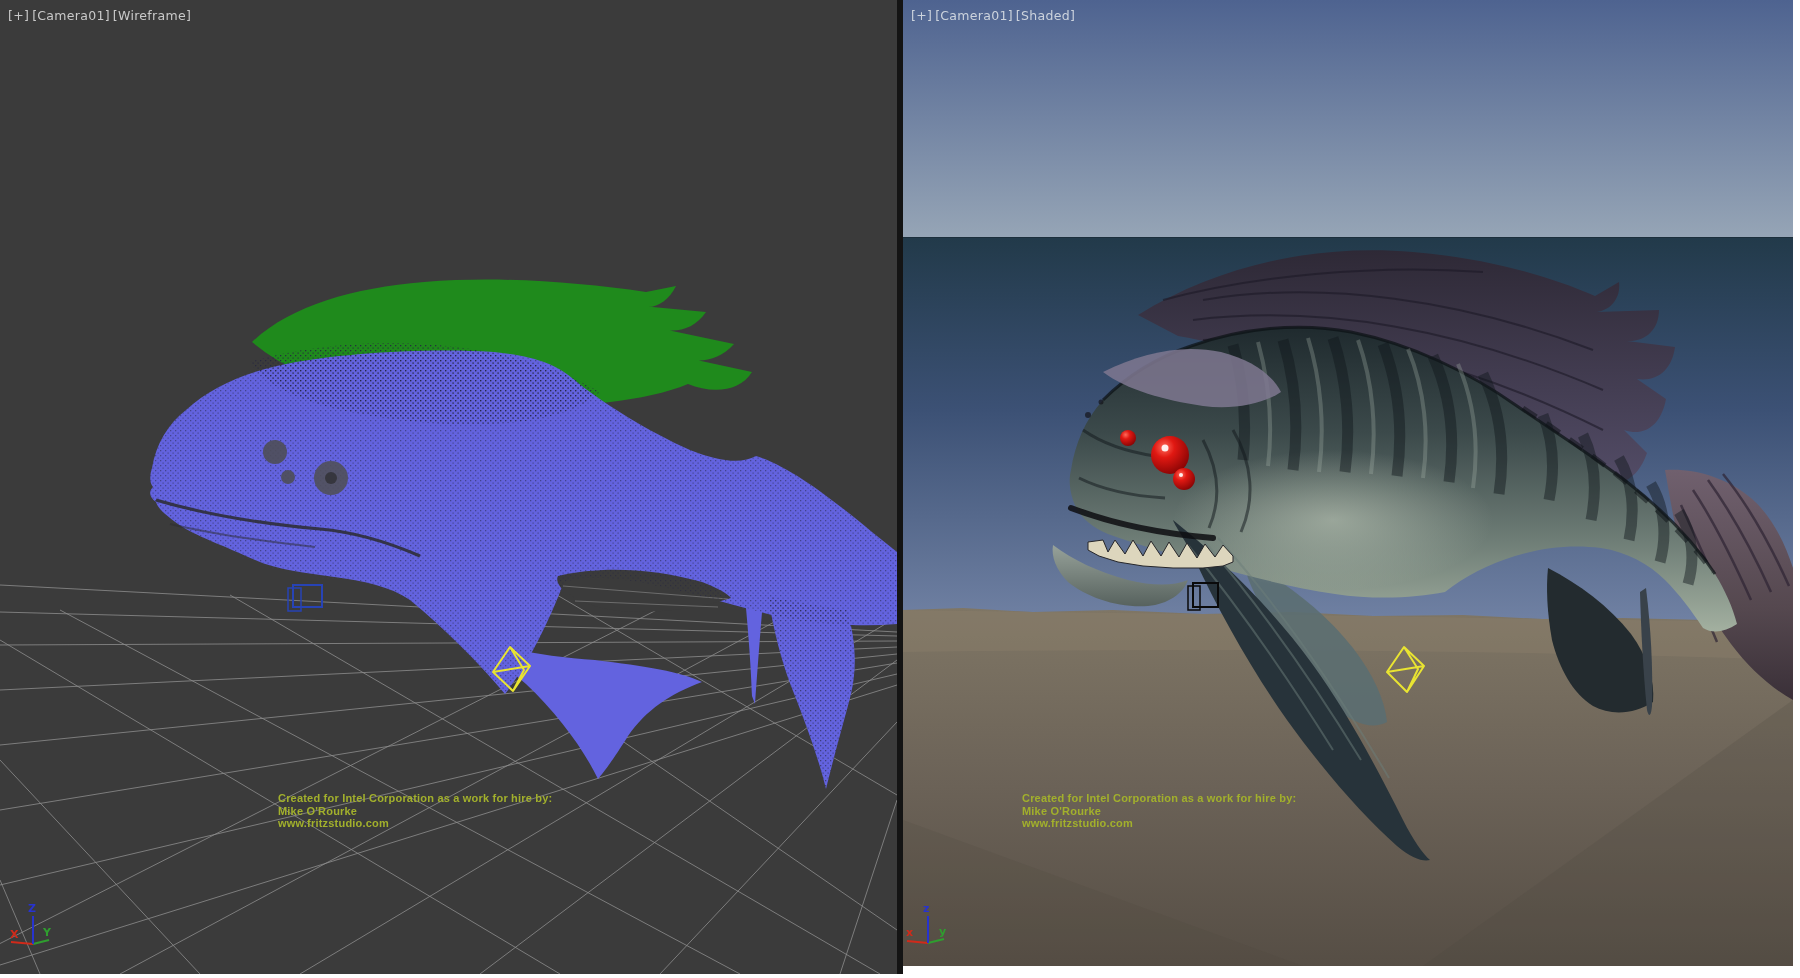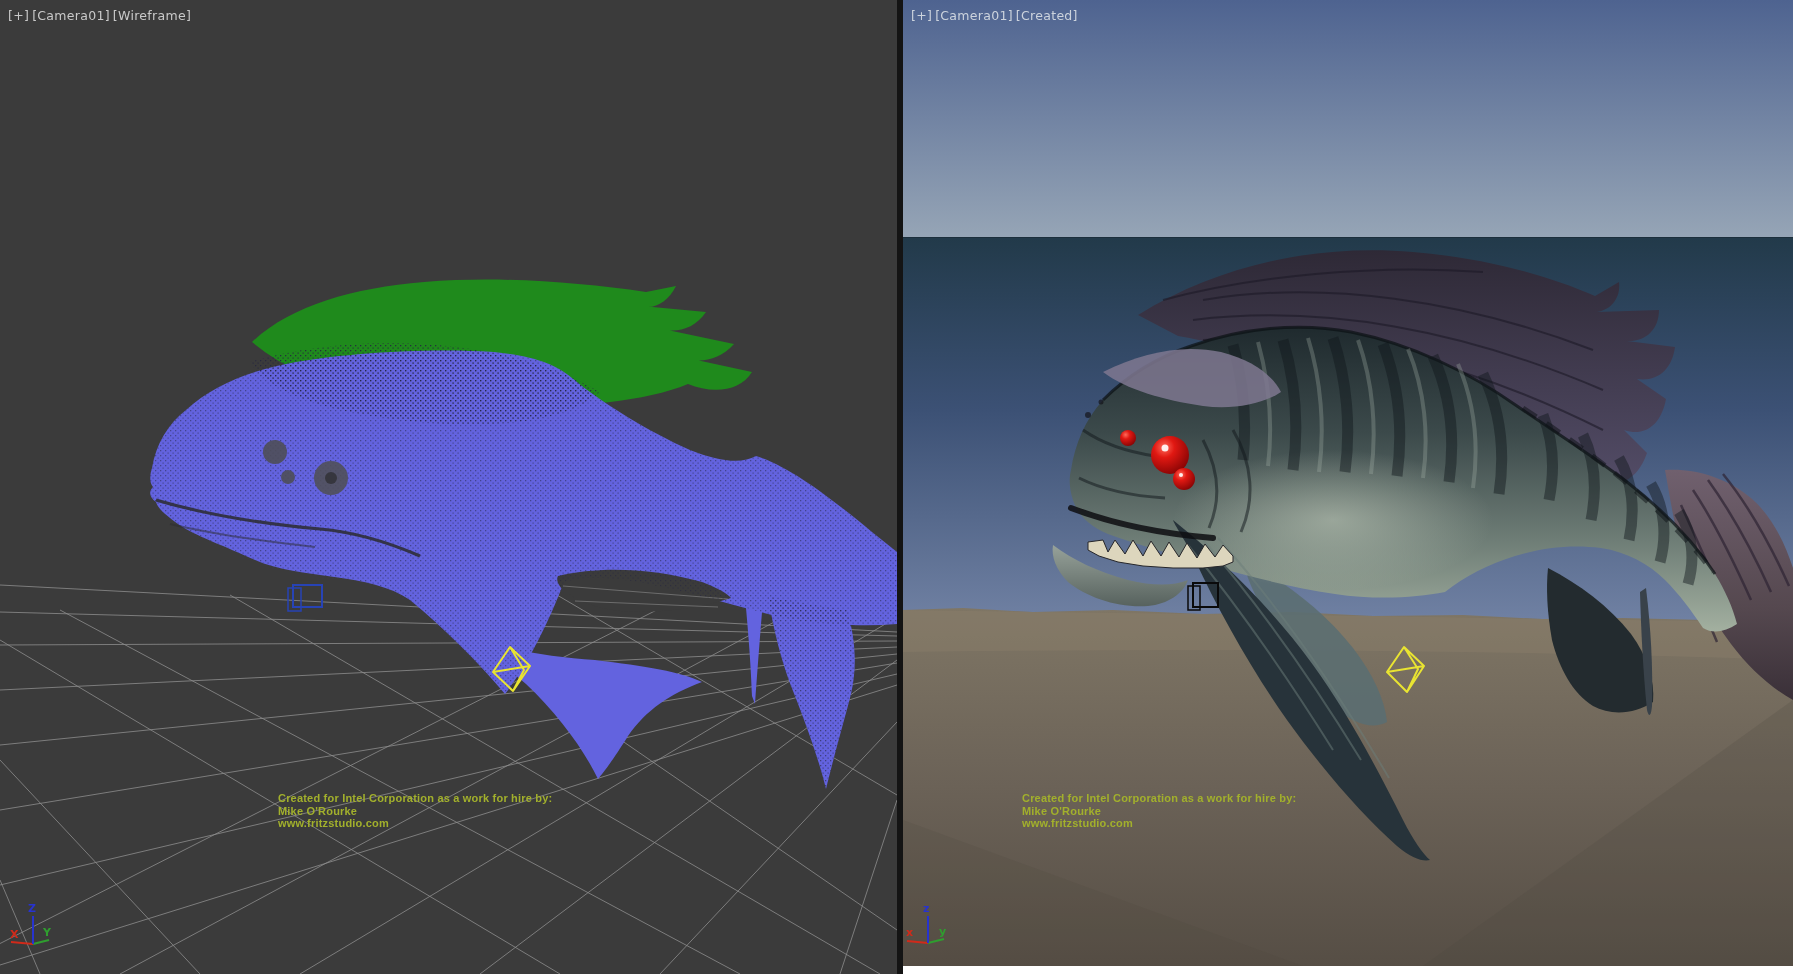--- a/index.html
+++ b/index.html
@@ -270,21 +270,21 @@
         <line x1="25" y1="943" x2="25" y2="916" stroke="#2733cf" stroke-width="2"></line>
         <text x="3" y="936" font-size="11" font-weight="bold" fill="#d02a1a">x</text>
         <text x="36" y="935" font-size="11" font-weight="bold" fill="#2f9e2f">y</text>
         <text x="20" y="912" font-size="11" font-weight="bold" fill="#2733cf">z</text>
       </g>
     </svg>
 
     <div class="vp-label">
       <span>[+]</span>
       <span>[Camera01]</span>
-      <span>[Created]</span>
+      <span>[Shaded]</span>
     </div>
 
     <div class="credit">
       <div>Created for Intel Corporation as a work for hire by:</div>
       <div>Mike O'Rourke</div>
       <div>www.fritzstudio.com</div>
     </div>
   </div>
 </div>
 

